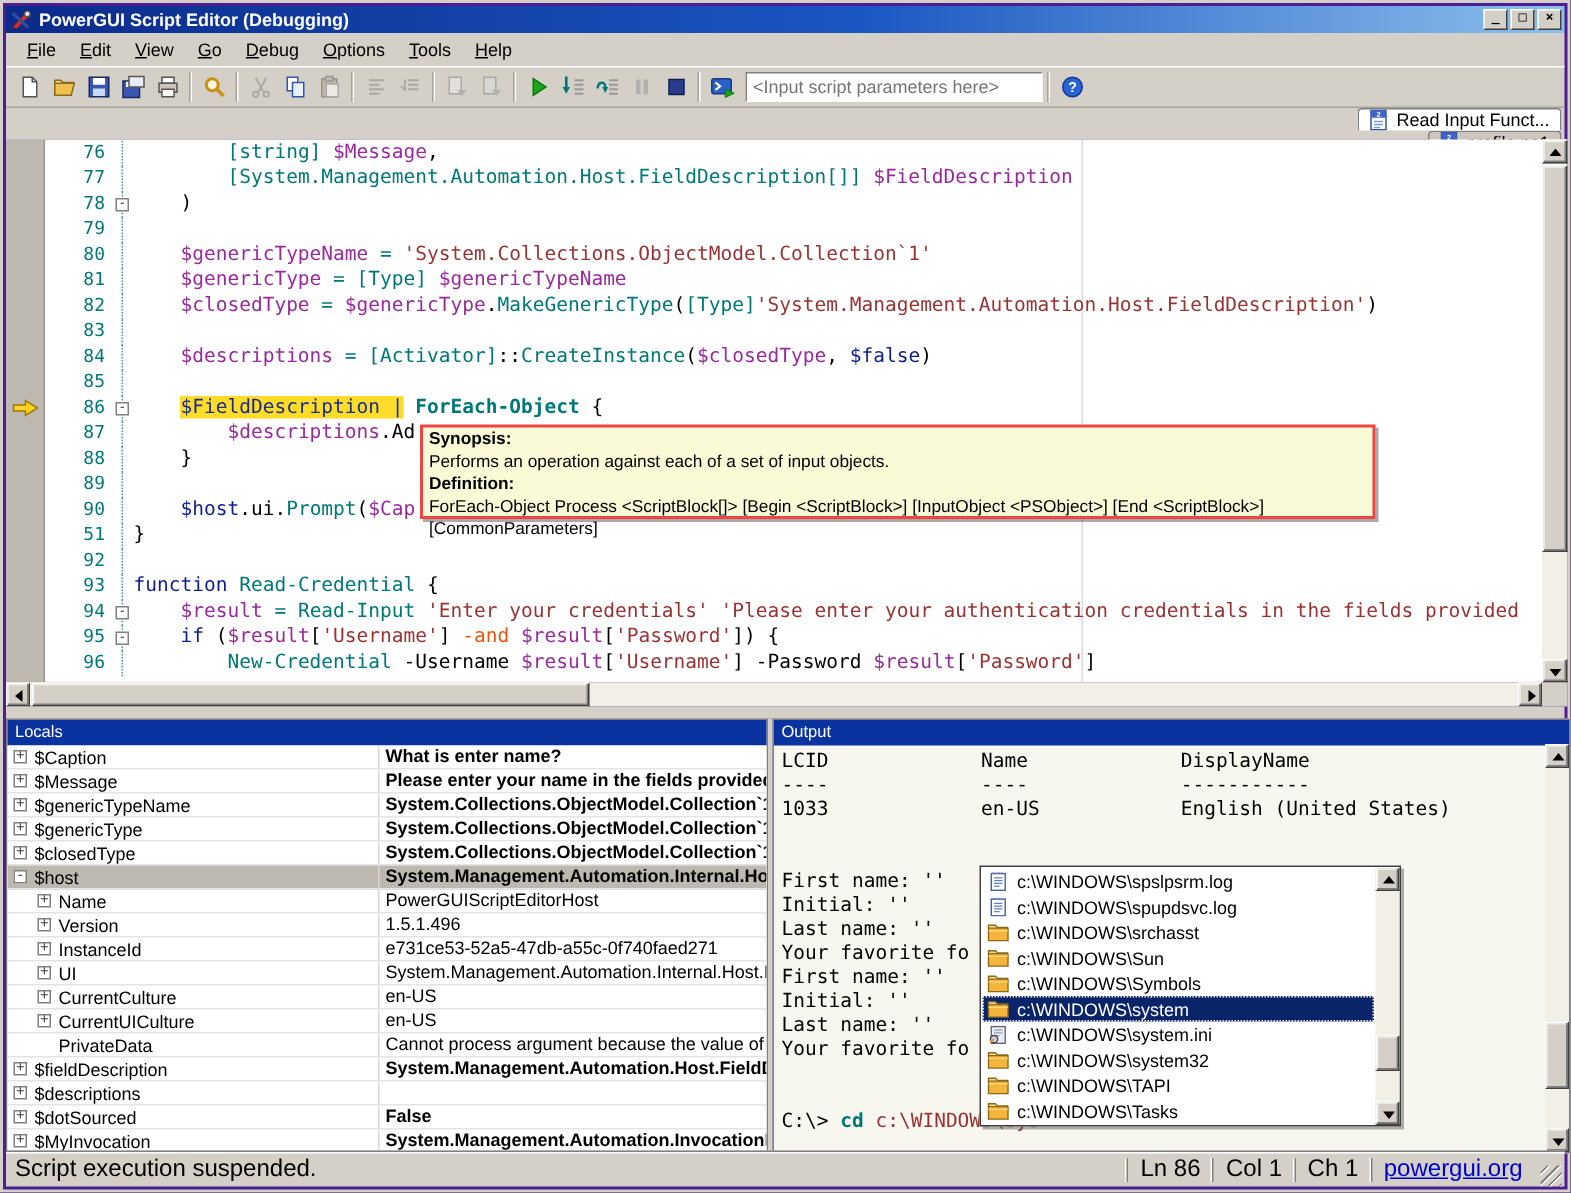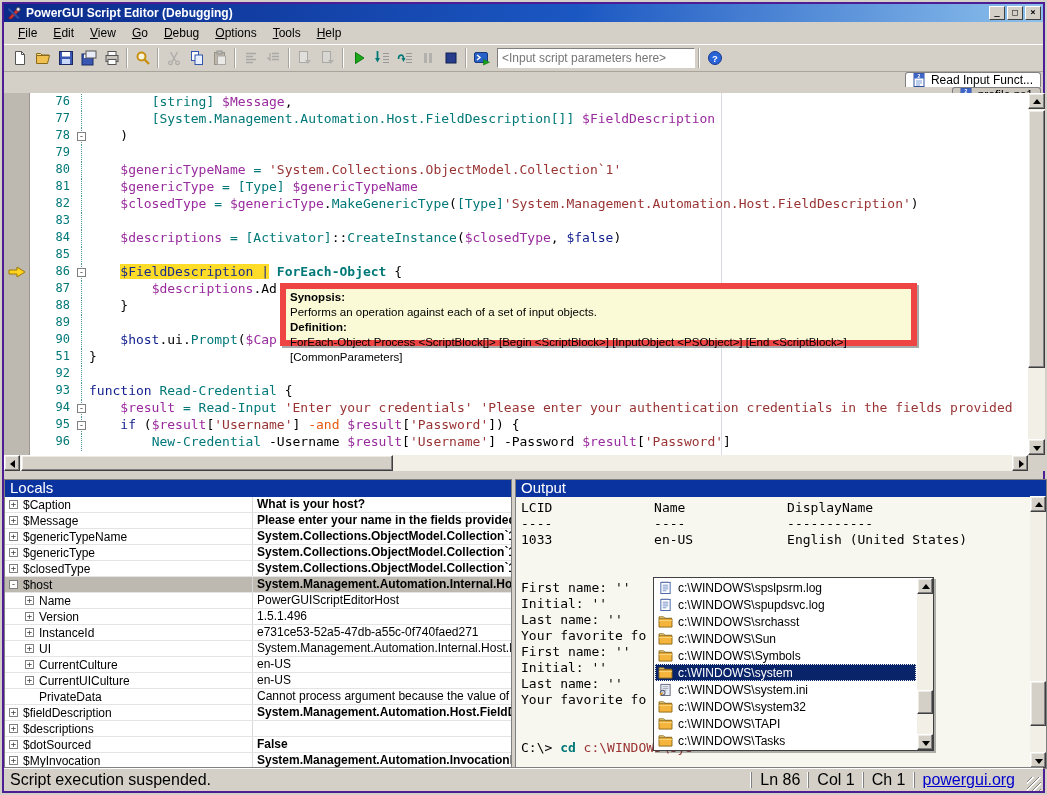--- a/index.html
+++ b/index.html
@@ -54,40 +54,40 @@
   .fold::before { content:""; position:absolute; left:6px; top:0; height:100%; border-left:1px dotted #4a9a9a; }
   .fbox { position:absolute; left:2px; top:4px; width:9px; height:9px; background:#fff; border:1px solid #808080;
     font-size:9px; line-height:7px; text-align:center; color:#404040; font-family:"DejaVu Sans Mono",monospace; z-index:2; }
   .ct { font-family:"DejaVu Sans Mono",monospace; font-size:13px; }
   .tk-p { color:#000; } .tk-t { color:#007878; } .tk-b { color:#007878; font-weight:bold; }
   .tk-v { color:#992A9E; } .tk-s { color:#993333; } .tk-k { color:#101E8C; }
   .tk-o { color:#E8590F; } .tk-h { background:#FFDC28; color:#1B2C8A; }
 
   
   .tooltip { position:absolute; left:278px; top:281px; width:637px; height:63px; background:#FBFAD7;
-    border:6px solid #ef4444; box-shadow:2px 2px 0 rgba(64,64,64,.45); padding:1px 4px; z-index:20; font-size:11.5px; line-height:15px; }
+    border:2px solid #ef4444; box-shadow:2px 2px 0 rgba(64,64,64,.45); padding:1px 4px; z-index:20; font-size:11.5px; line-height:15px; }
   .tooltip b { font-weight:bold; }
 
   
   .sb-track { background:#F1EFE6; position:absolute; }
   .sb-btn, .sb-thumb { background:#D4D0C8; border:1px solid; border-color:#fff #404040 #404040 #fff;
     box-shadow:inset -1px -1px 0 #808080, inset 1px 1px 0 #ECEAE4; position:absolute; }
   .arr { position:absolute; width:0; height:0; }
   .arr-up    { left:4px; top:5px;  border-left:4px solid transparent; border-right:4px solid transparent; border-bottom:5px solid #000; }
   .arr-down  { left:4px; top:6px;  border-left:4px solid transparent; border-right:4px solid transparent; border-top:5px solid #000; }
   .arr-left  { left:5px; top:4px;  border-top:4px solid transparent; border-bottom:4px solid transparent; border-right:5px solid #000; }
   .arr-right { left:6px; top:4px;  border-top:4px solid transparent; border-bottom:4px solid transparent; border-left:5px solid #000; }
 
   .ed-vscroll { left:1026px; top:91px; width:17px; height:362px; }
   .ed-hscroll { left:2px; top:453px; width:1024px; height:16px; }
   .corner { position:absolute; left:1026px; top:453px; width:17px; height:16px; background:#D4D0C8; }
   .split-h { position:absolute; left:2px; top:469px; right:2px; height:8px; background:#D4D0C8; }
 
   
-  .panel-hdr { height:17px; background:#0A33A0; color:#fff; font-size:15px; line-height:16px; padding-left:5px; }
+  .panel-hdr { height:17px; background:#0A33A0; color:#fff; font-size:11px; line-height:16px; padding-left:5px; }
   .locals { position:absolute; left:2px; top:477px; width:508px; height:290px; background:#fff; border:1px solid #808080; }
   .lgrid { position:absolute; top:17px; left:0; right:0; bottom:0; overflow:hidden; background:#fff; }
   .lrow { height:16px; display:flex; border-bottom:1px solid #E4E4E4; align-items:center; font-size:12px; }
   .lrow.sel { background:#BDB9B1; }
   .lname { width:248px; flex:none; display:flex; align-items:center; border-right:1px solid #D8D8D8; height:100%; overflow:hidden; white-space:nowrap; }
   .lval { flex:1; padding-left:4px; overflow:hidden; white-space:nowrap; height:100%; line-height:15px; }
   .lval.bold { font-weight:bold; }
   .ebox { width:9px; height:9px; border:1px solid #808080; background:#fff; font-size:9px; line-height:7px;
     text-align:center; color:#404040; font-family:"DejaVu Sans Mono",monospace; flex:none; margin-right:5px; }
 
@@ -375,21 +375,21 @@
   </div>
 
   <div class="locals">
     <div class="panel-hdr">Locals</div>
     <div class="lgrid">
         <div class="lrow">
           <span class="lname" style="padding-left: 4px;">
             <span class="ebox">+</span>
             <span>$Caption</span>
           </span>
-          <span class="lval bold">What is your host?</span>
+          <span class="lval bold">What is enter name?</span>
         </div>
         <div class="lrow">
           <span class="lname" style="padding-left: 4px;">
             <span class="ebox">+</span>
             <span>$Message</span>
           </span>
           <span class="lval bold">Please enter your name in the fields provided</span>
         </div>
         <div class="lrow">
           <span class="lname" style="padding-left: 4px;">

